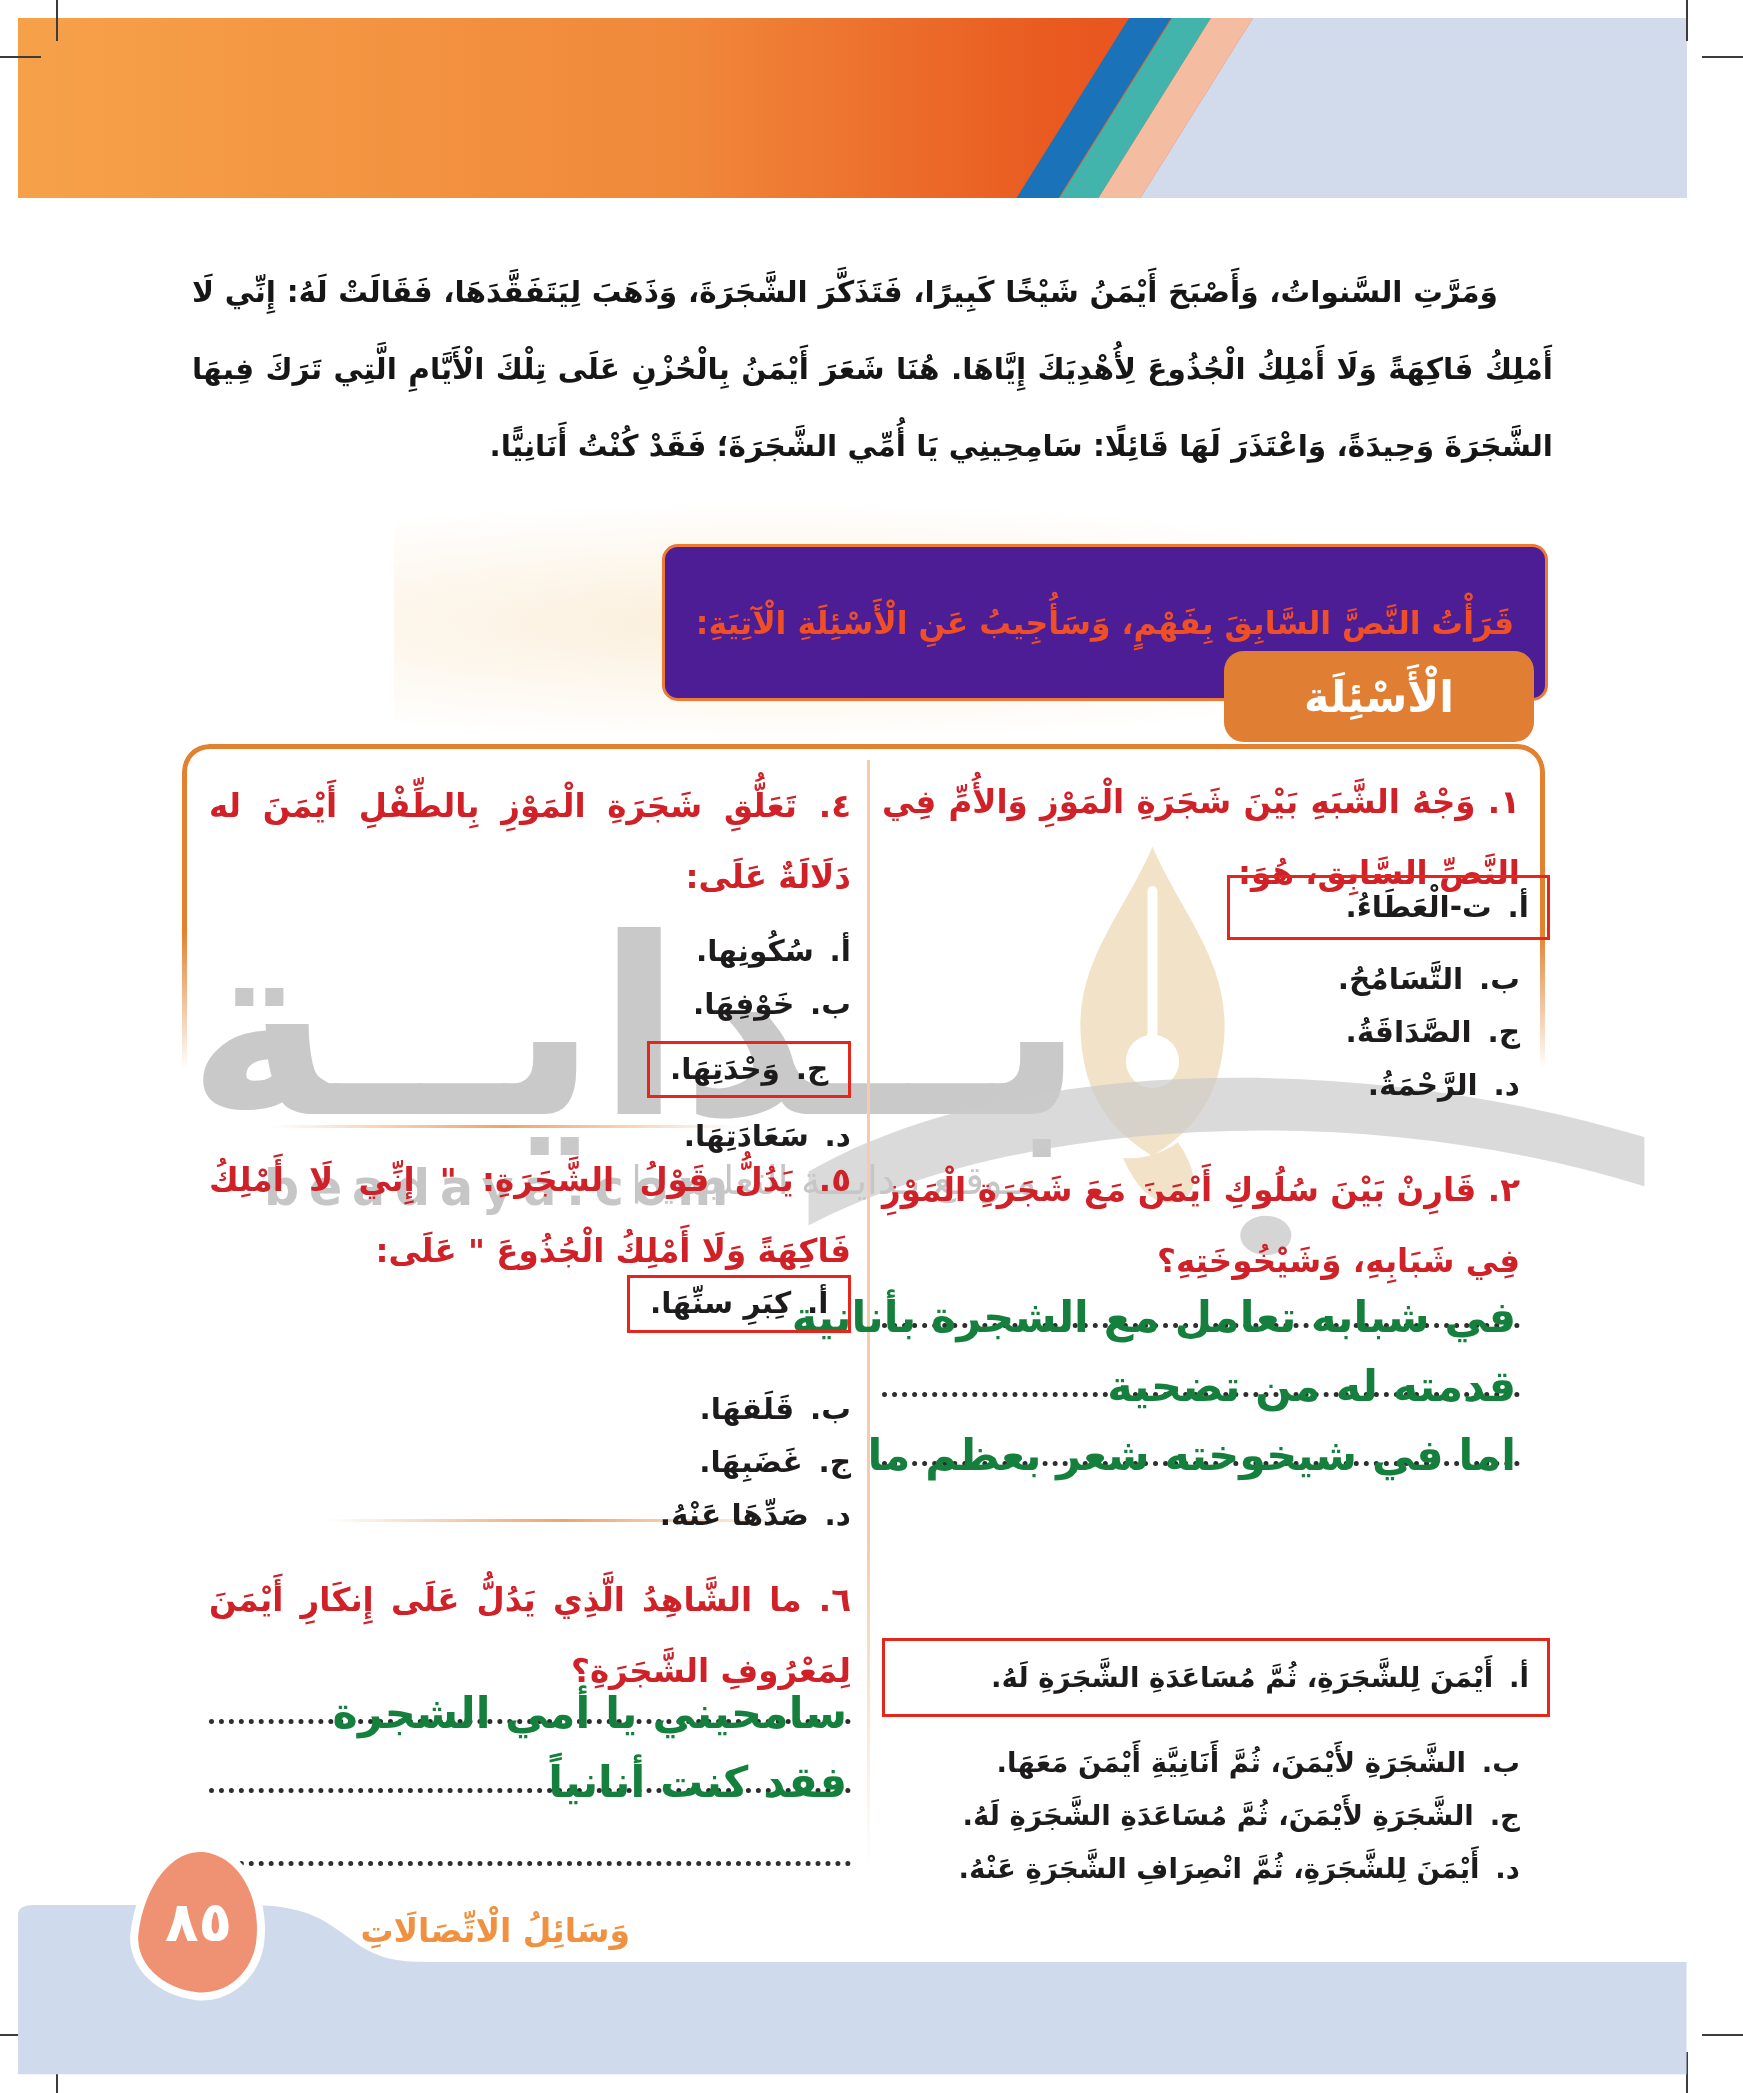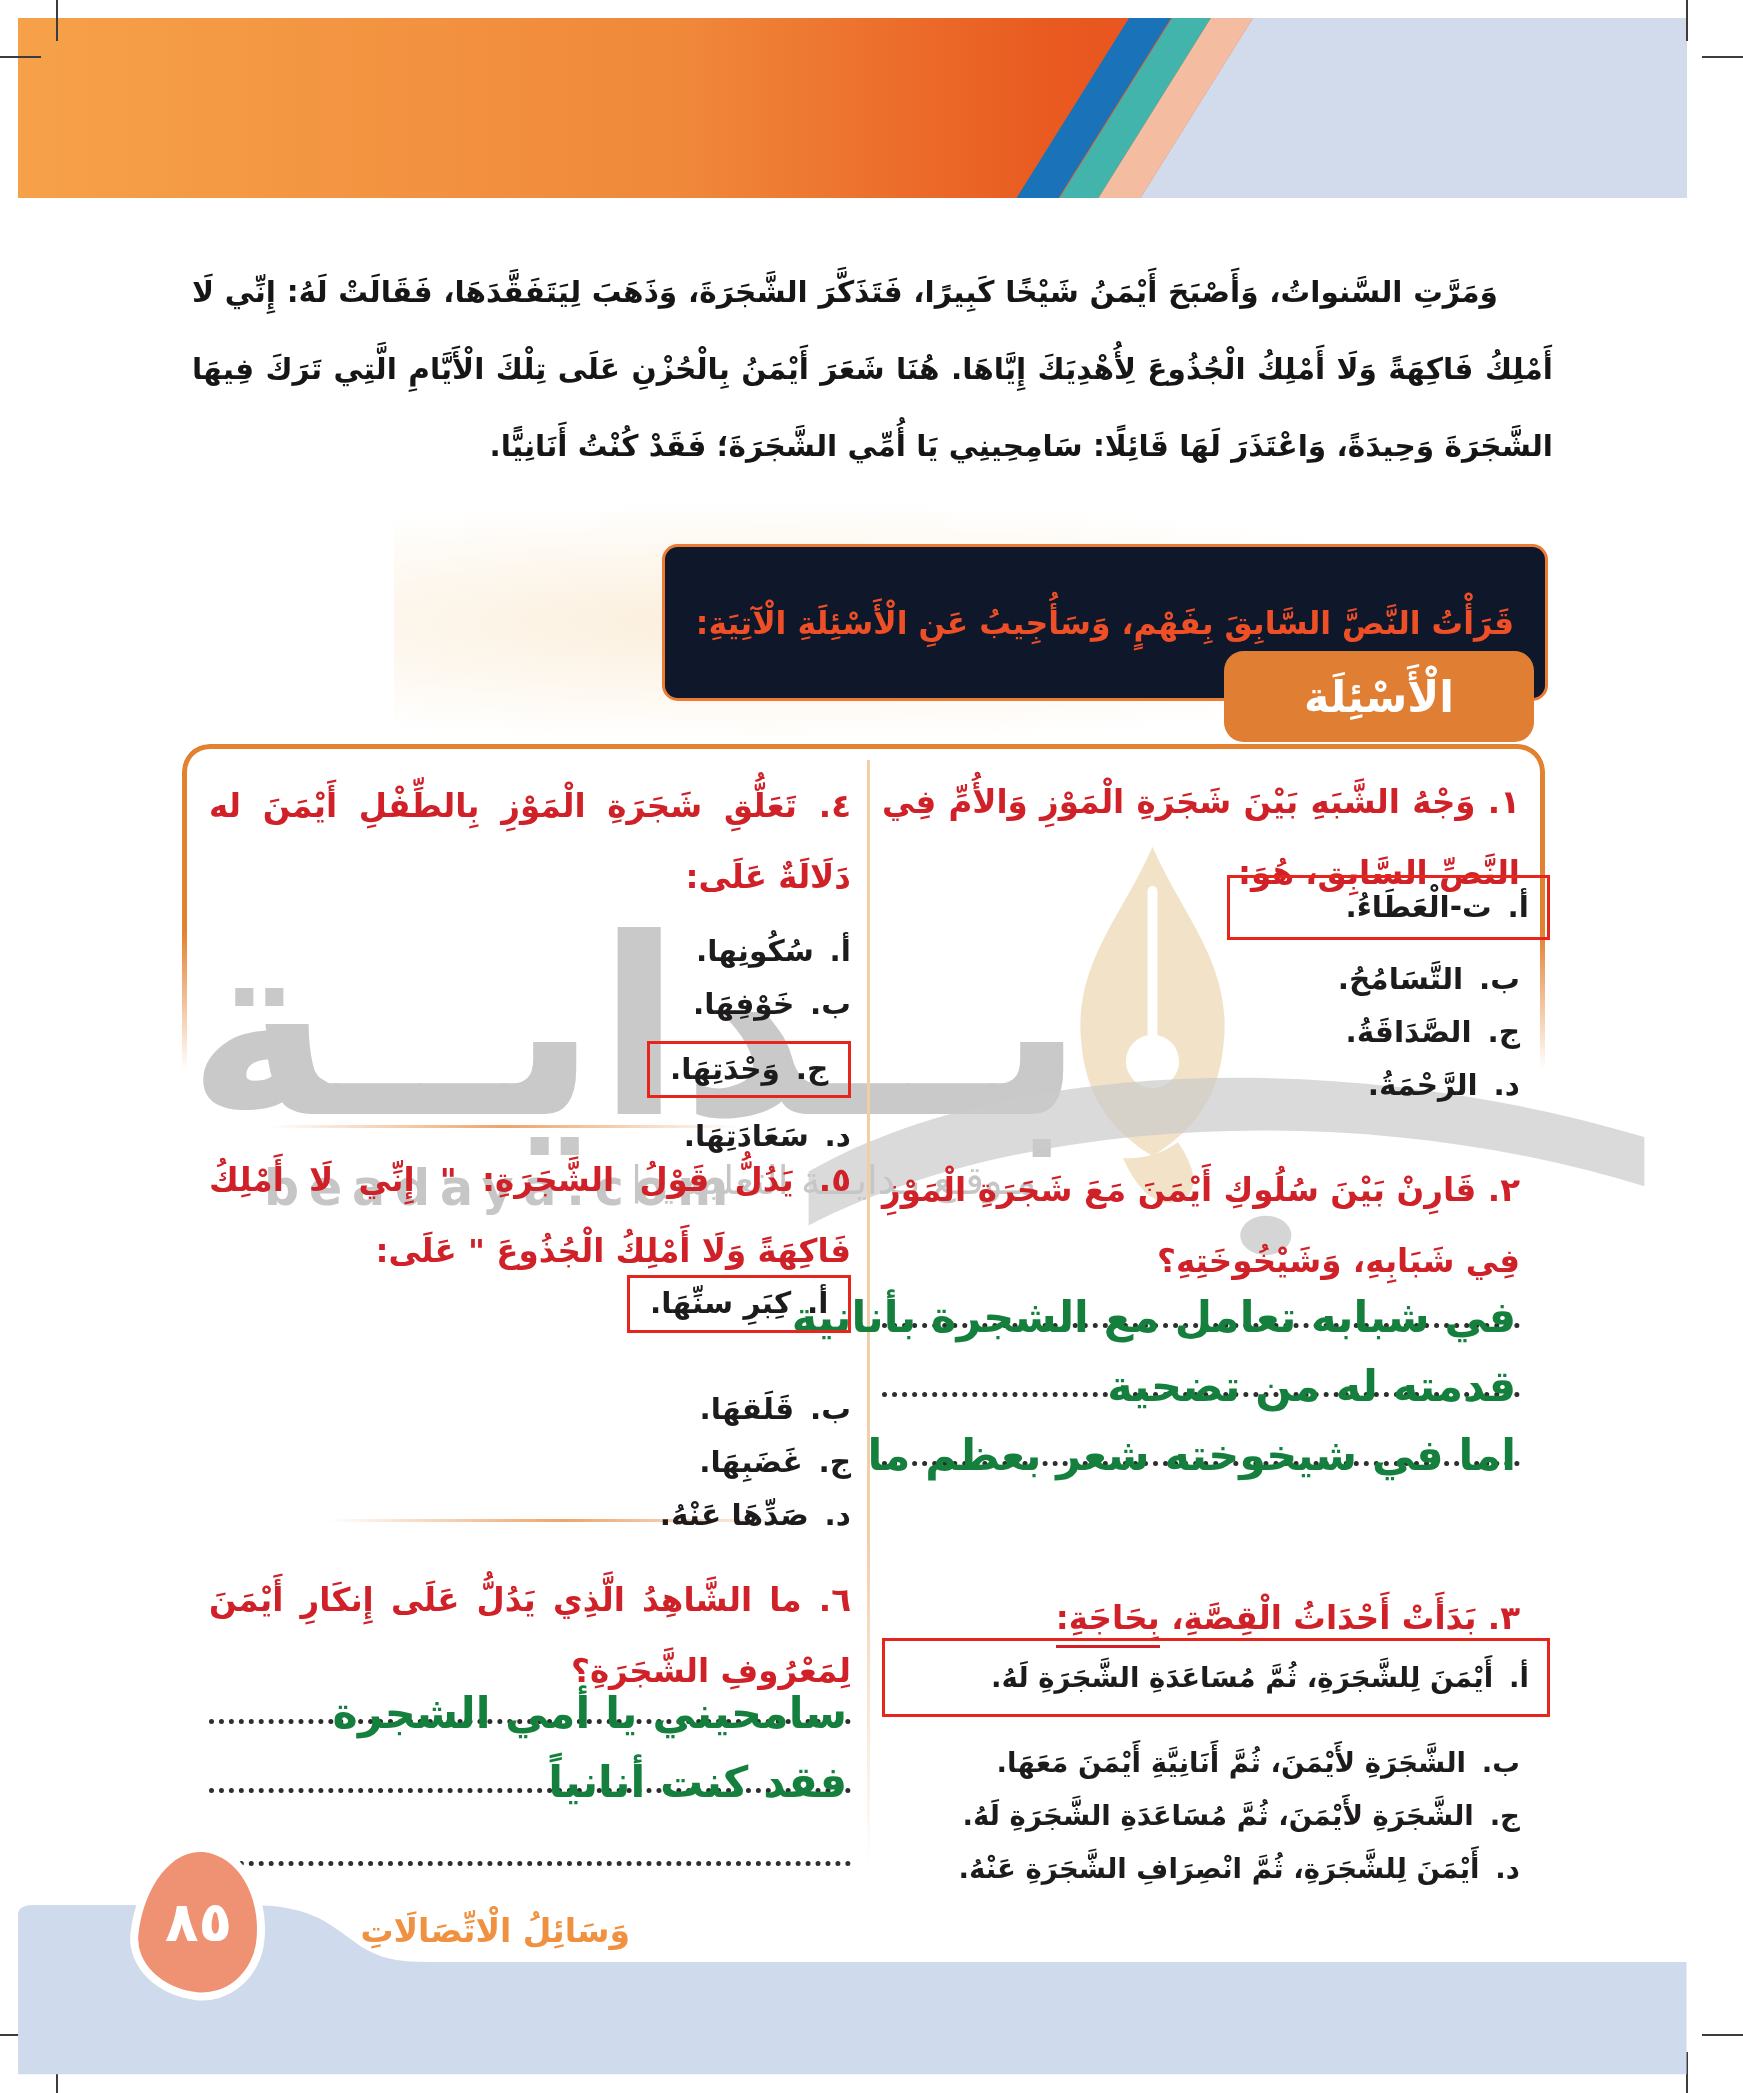--- a/index.html
+++ b/index.html
@@ -19,21 +19,21 @@
   .stripe.gray{left:1235px;width:630px;background:#d2dbeb;}
   
   .intro{position:absolute;left:192px;top:254px;width:1361px;direction:rtl;color:#161616;
     font-weight:bold;font-size:29.6px;}
   .intro .l{line-height:77px;text-align:justify;text-align-last:justify;}
   .intro .l1{padding-right:55px;}
   .intro .l3{text-align-last:right;}
   
   .instr-glow{position:absolute;left:394px;top:497px;width:1182px;height:241px;
     background:radial-gradient(ellipse at 32% 52%,#fbeeda 0%,rgba(251,238,218,0) 68%);}
-  .instr-box{position:absolute;left:662px;top:544px;width:880px;height:151px;background:#0f172a;
+  .instr-box{position:absolute;left:662px;top:544px;width:880px;height:151px;background:#4c1d95;
     border:3.9px solid #ed7a35;border-radius:15.8px;display:flex;align-items:center;justify-content:center;
     direction:rtl;color:#ee4f26;font-size:31.5px;font-weight:bold;z-index:4;}
   .tab{position:absolute;left:1224px;top:651px;width:310px;height:91px;background:#e07e33;
     border-radius:19.7px;display:flex;align-items:center;justify-content:center;color:#fff;
     font-size:43px;font-weight:bold;z-index:5;}
   .wm-word{position:absolute;left:138px;top:901px;width:995px;font-size:246px;line-height:256px;
     color:#c9c9c9;font-weight:bold;direction:rtl;text-align:center;white-space:nowrap;z-index:1;}
   .wm-pen{position:absolute;left:975px;top:827px;z-index:1;}
   .wm-swoosh{position:absolute;left:808px;top:1024px;z-index:1;}
   .wm-domain{position:absolute;left:264px;top:1160px;font-size:49px;font-weight:bold;color:#c6c6c6;
@@ -161,24 +161,20 @@
       <div class="ansline" style="margin-top:5.9px;">
         <span class="dots"></span>
         <span class="txt">قدمته له من تضحية</span>
       </div>
       <div class="ansline" style="margin-top:5.9px;">
         <span class="dots"></span>
         <span class="txt">اما في شيخوخته شعر بعظم ما</span>
       </div>
     </div>
 
-    <div class="qhead" style="top:824px;">
-      <span>٣. بَدَأَتْ أَحْدَاثُ الْقِصَّةِ،</span>
-      <span class="u-red">بِحَاجَةِ:</span>
-    </div>
 
     <div class="optbox box-q3">
       <div class="opt opt-sm">
         <span class="ltr">أ.</span><span>أَيْمَنَ لِلشَّجَرَةِ، ثُمَّ مُسَاعَدَةِ الشَّجَرَةِ لَهُ.</span>
       </div>
     </div>
     <div class="optstack" style="top:977px;">
       <div class="optrow opt opt-sm">
         <span class="ltr">ب.</span>
           <span>الشَّجَرَةِ لأَيْمَنَ، ثُمَّ أَنَانِيَّةِ أَيْمَنَ مَعَهَا.</span>

